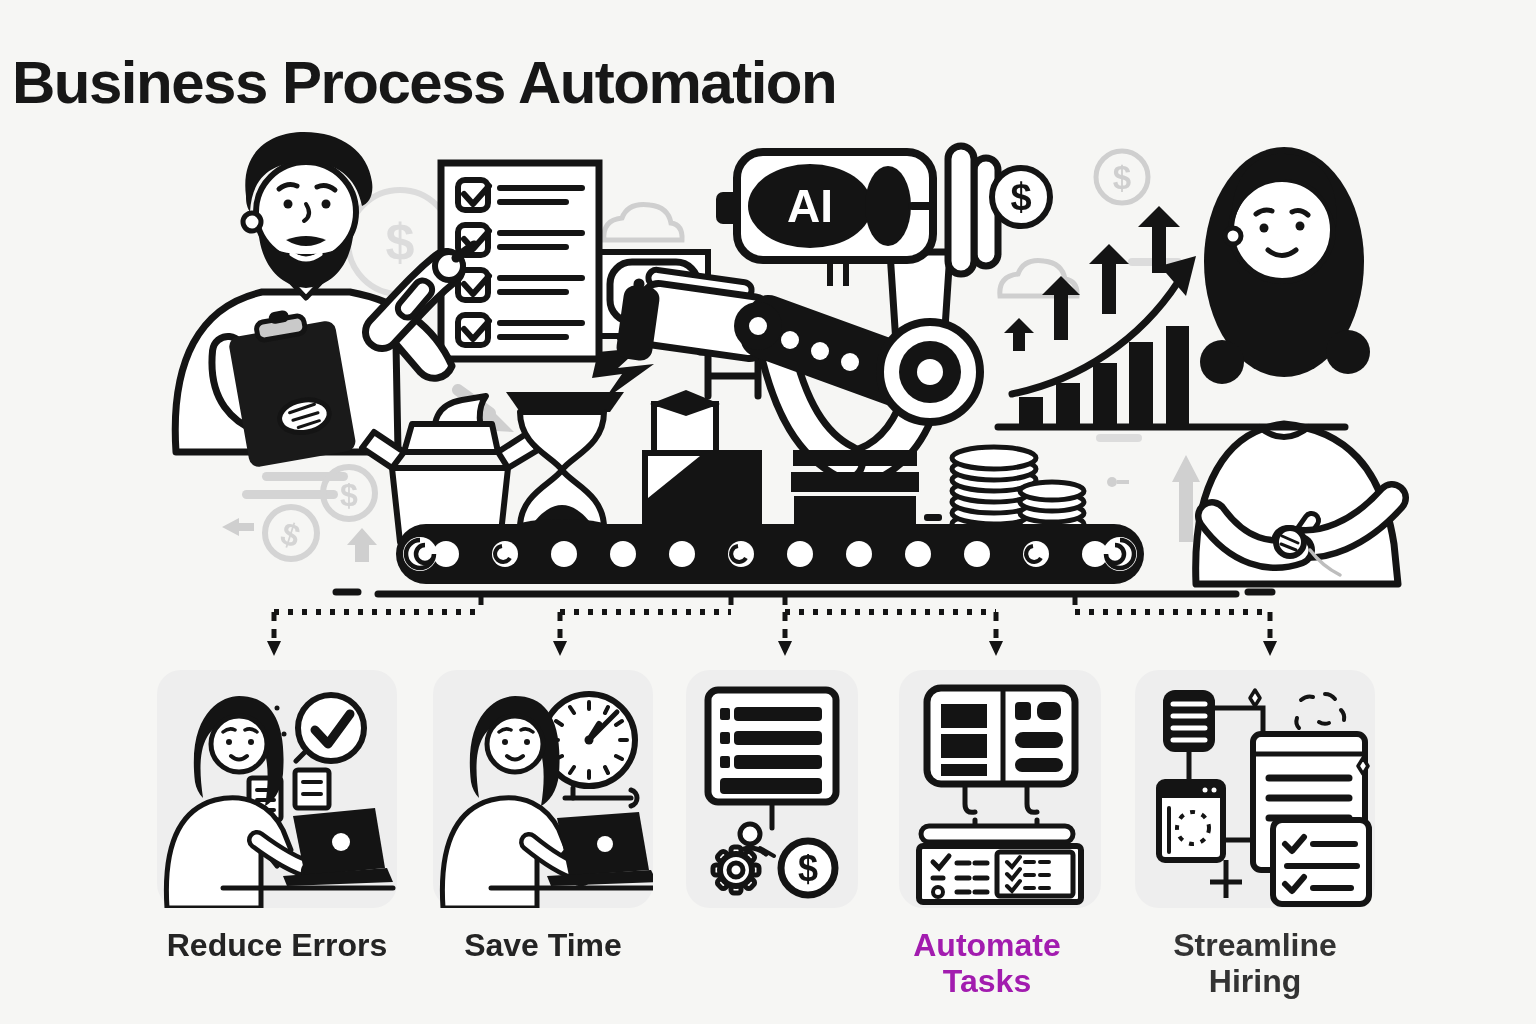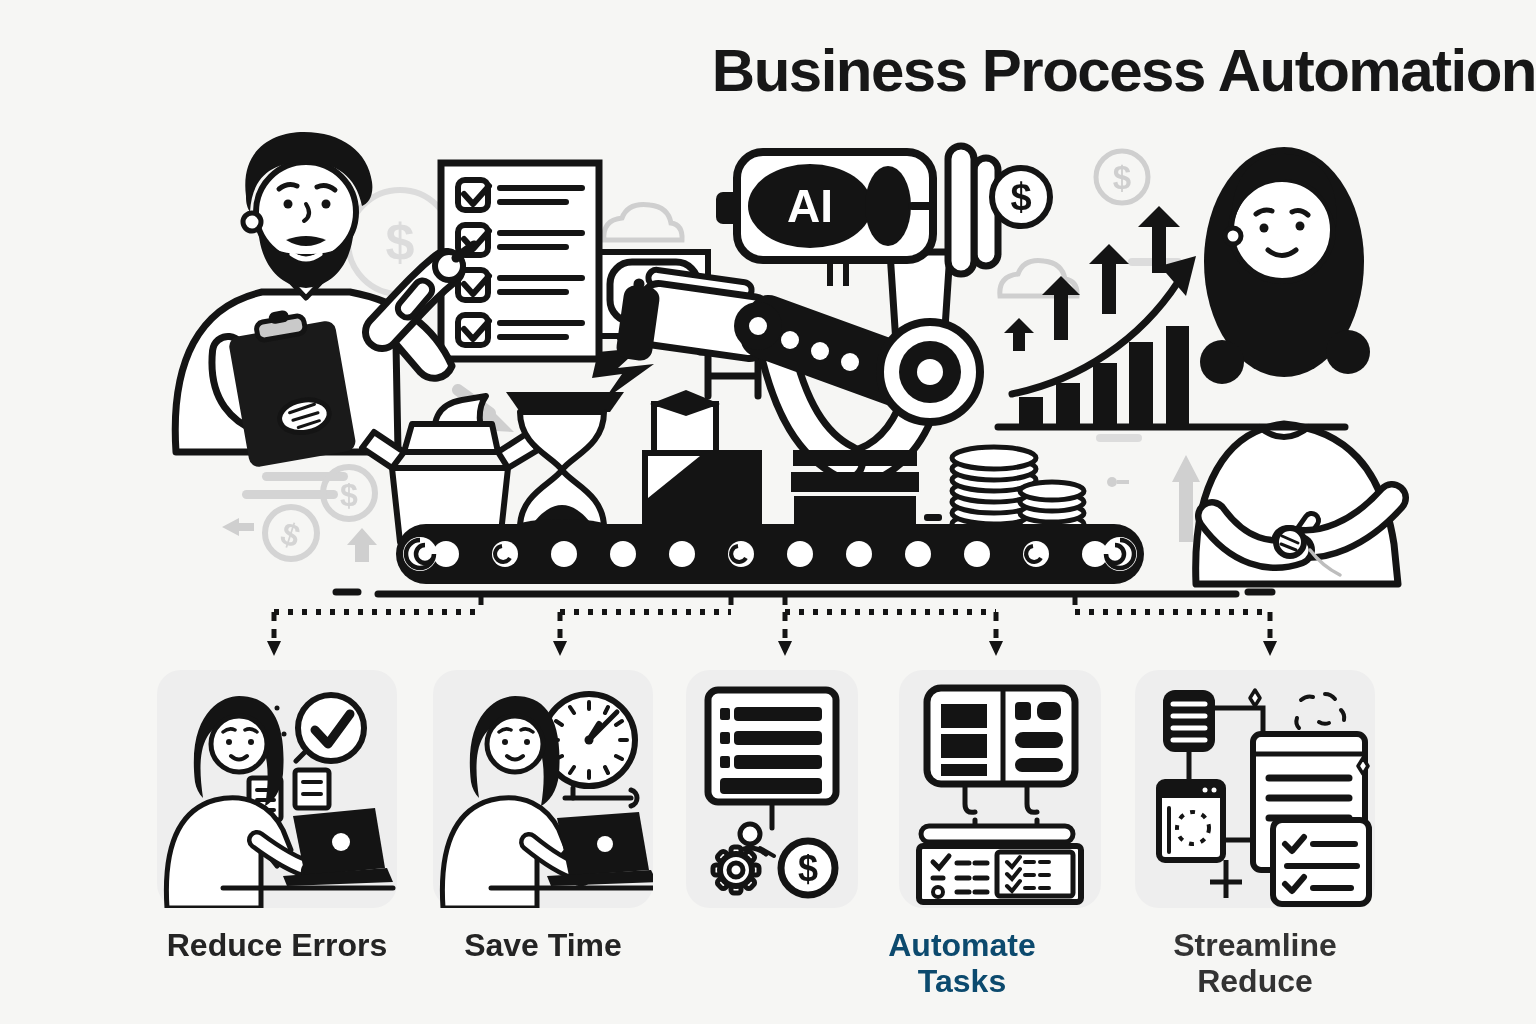--- a/index.html
+++ b/index.html
@@ -1,33 +1,33 @@
 <!DOCTYPE html>
 <html><head>
 <meta charset="utf-8">
 <style>
   html,body{margin:0;padding:0;background:#e9e9e9;}
   .stage{position:relative;width:1536px;height:1024px;background:#f6f6f4;overflow:hidden;
          font-family:"Liberation Sans",sans-serif;}
-  .title{position:absolute;top:36px;left:0;right:0;margin:0;text-align:right;
+  .title{position:absolute;top:36px;left:0;right:0;margin:12px;text-align:left;
          font-size:60px;font-weight:700;letter-spacing:-1.5px;color:#171717;}
   .scene{position:absolute;left:0;top:0;}
   svg text{font-family:"Liberation Sans",sans-serif;font-weight:700;}
   .card{position:absolute;top:670px;height:238px;background:#eeeeee;border-radius:24px;}
   .card svg{display:block;width:100%;height:100%;}
   .card-1{left:157px;width:240px;}
   .card-2{left:433px;width:220px;}
   .card-3{left:686px;width:172px;}
   .card-4{left:899px;width:202px;}
   .card-5{left:1135px;width:240px;}
   .card-label{position:absolute;top:928px;text-align:center;font-weight:700;font-size:32px;line-height:1.12;}
   .label-1{left:157px;width:240px;color:#242424;}
   .label-2{left:433px;width:220px;color:#242424;}
   .label-3{left:686px;width:172px;color:#4e4e4e;}
-  .label-4{left:861px;width:202px;color:#0c4a6e;}
+  .label-4{left:886px;width:202px;color:#a21caf;}
   .label-5{left:1135px;width:240px;color:#333333;}
 </style>
 </head>
 <body>
 
 <div class="stage">
 
   <h1 class="title">Business Process Automation</h1>
 
   <svg class="scene" width="1536" height="668" viewBox="0 0 1536 668">
@@ -497,15 +497,15 @@
       </g>
       <g stroke="#141414" stroke-width="4" stroke-linecap="round" fill="none">
         <path d="M166 30 q6 -5 12 -3 M190 24 q6 0 10 5 M206 40 q4 4 3 10 M162 48 q-2 6 2 10 M184 52 q5 3 10 1"></path>
       </g>
     </svg>
   </div>
 
   <div class="card-label label-2">Save Time</div>
   <div class="card-label label-1">Reduce Errors</div>
   <div class="card-label label-4">Automate Tasks</div>
-  <div class="card-label label-5">Streamline Reduce</div>
+  <div class="card-label label-5">Streamline Hiring</div>
 
 </div>
 
 </body></html>

